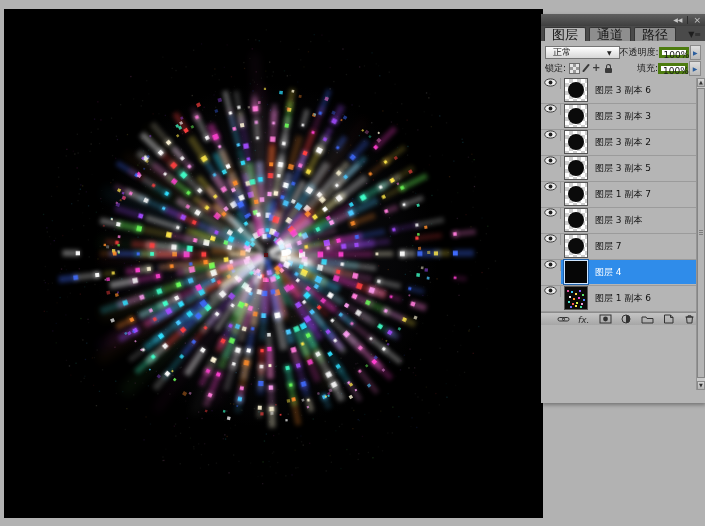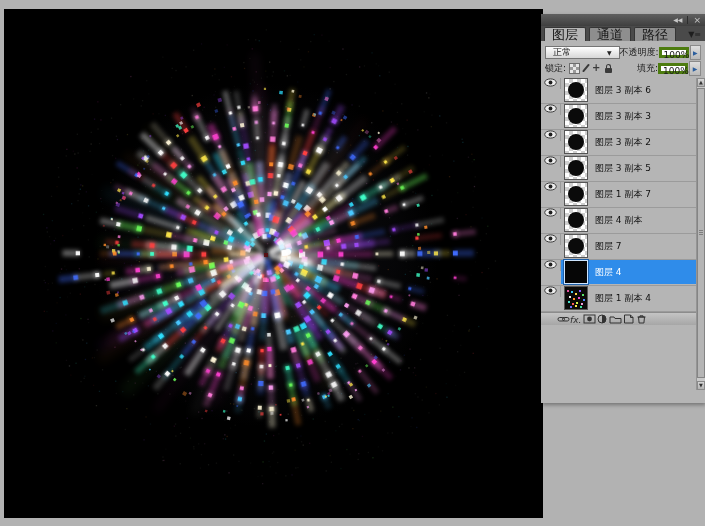--- a/index.html
+++ b/index.html
@@ -78,21 +78,21 @@
       border:1px solid #8a8a8a;box-sizing:border-box;font-size:5px;line-height:7px;text-align:center;color:#333}
   .sb-up{top:0}
   .sb-down{bottom:0}
   .sb-thumb{position:absolute;left:0;top:10px;width:8px;height:290px;background:#b5b5b5;
       border:1px solid #848484;box-sizing:border-box}
   .sb-grip{position:absolute;left:1px;right:1px;top:50%;height:5px;margin-top:-3px;
       background:repeating-linear-gradient(#7d7d7d 0 1px,transparent 1px 2px)}
 
   
   #panel-toolbar{height:13px;background:linear-gradient(#c4c4c4,#a6a6a6);border-top:1px solid #8c8c8c;
-      display:flex;padding:0 4px 0 16px;box-sizing:border-box}
+      display:flex;gap:8px;padding:0 4px 0 16px;box-sizing:border-box}
   .pt-ico{display:flex;align-items:center;justify-content:center;width:13px;height:11px}
 </style>
 </head>
 <body>
 
 <div id="canvas-area">
     <svg width="539" height="509" viewBox="0 0 539 509">
       <defs>
         <filter id="f1" x="-80%" y="-80%" width="260%" height="260%">
           <feGaussianBlur stdDeviation="0.6"></feGaussianBlur>
@@ -3224,21 +3224,21 @@
         <div class="eye-cell">
           <span><svg width="13" height="9" viewBox="0 0 13 9">
               <ellipse cx="6.5" cy="4.5" rx="5.8" ry="3.6" fill="#ececec" stroke="#3c3c3c" stroke-width="1"></ellipse>
               <circle cx="6.5" cy="4.5" r="1.9" fill="#1d1d1d"></circle>
             </svg></span>
         </div>
         <div class="row-main">
           <div class="thumb checker">
             <div class="circle"></div>
           </div>
-          <span class="name">图层 4 副本</span>
+          <span class="name">图层 3 副本</span>
         </div>
       </div>
       <div class="row">
         <div class="eye-cell">
           <span><svg width="13" height="9" viewBox="0 0 13 9">
               <ellipse cx="6.5" cy="4.5" rx="5.8" ry="3.6" fill="#ececec" stroke="#3c3c3c" stroke-width="1"></ellipse>
               <circle cx="6.5" cy="4.5" r="1.9" fill="#1d1d1d"></circle>
             </svg></span>
         </div>
         <div class="row-main">
@@ -3264,21 +3264,21 @@
         <div class="eye-cell">
           <span><svg width="13" height="9" viewBox="0 0 13 9">
               <ellipse cx="6.5" cy="4.5" rx="5.8" ry="3.6" fill="#ececec" stroke="#3c3c3c" stroke-width="1"></ellipse>
               <circle cx="6.5" cy="4.5" r="1.9" fill="#1d1d1d"></circle>
             </svg></span>
         </div>
         <div class="row-main">
           <div class="thumb speckle">
             <div class="spk"></div>
           </div>
-          <span class="name">图层 1 副本 4</span>
+          <span class="name">图层 1 副本 6</span>
         </div>
       </div>
     </div>
 
   <div id="panel-toolbar">
       <span class="pt-ico">
         <svg width="13" height="10" viewBox="0 0 13 10" fill="none" stroke="#323232">
           <rect x="1" y="3.5" width="6.5" height="3.5" rx="1.7"></rect>
           <rect x="5.5" y="3.5" width="6.5" height="3.5" rx="1.7"></rect>
         </svg>

